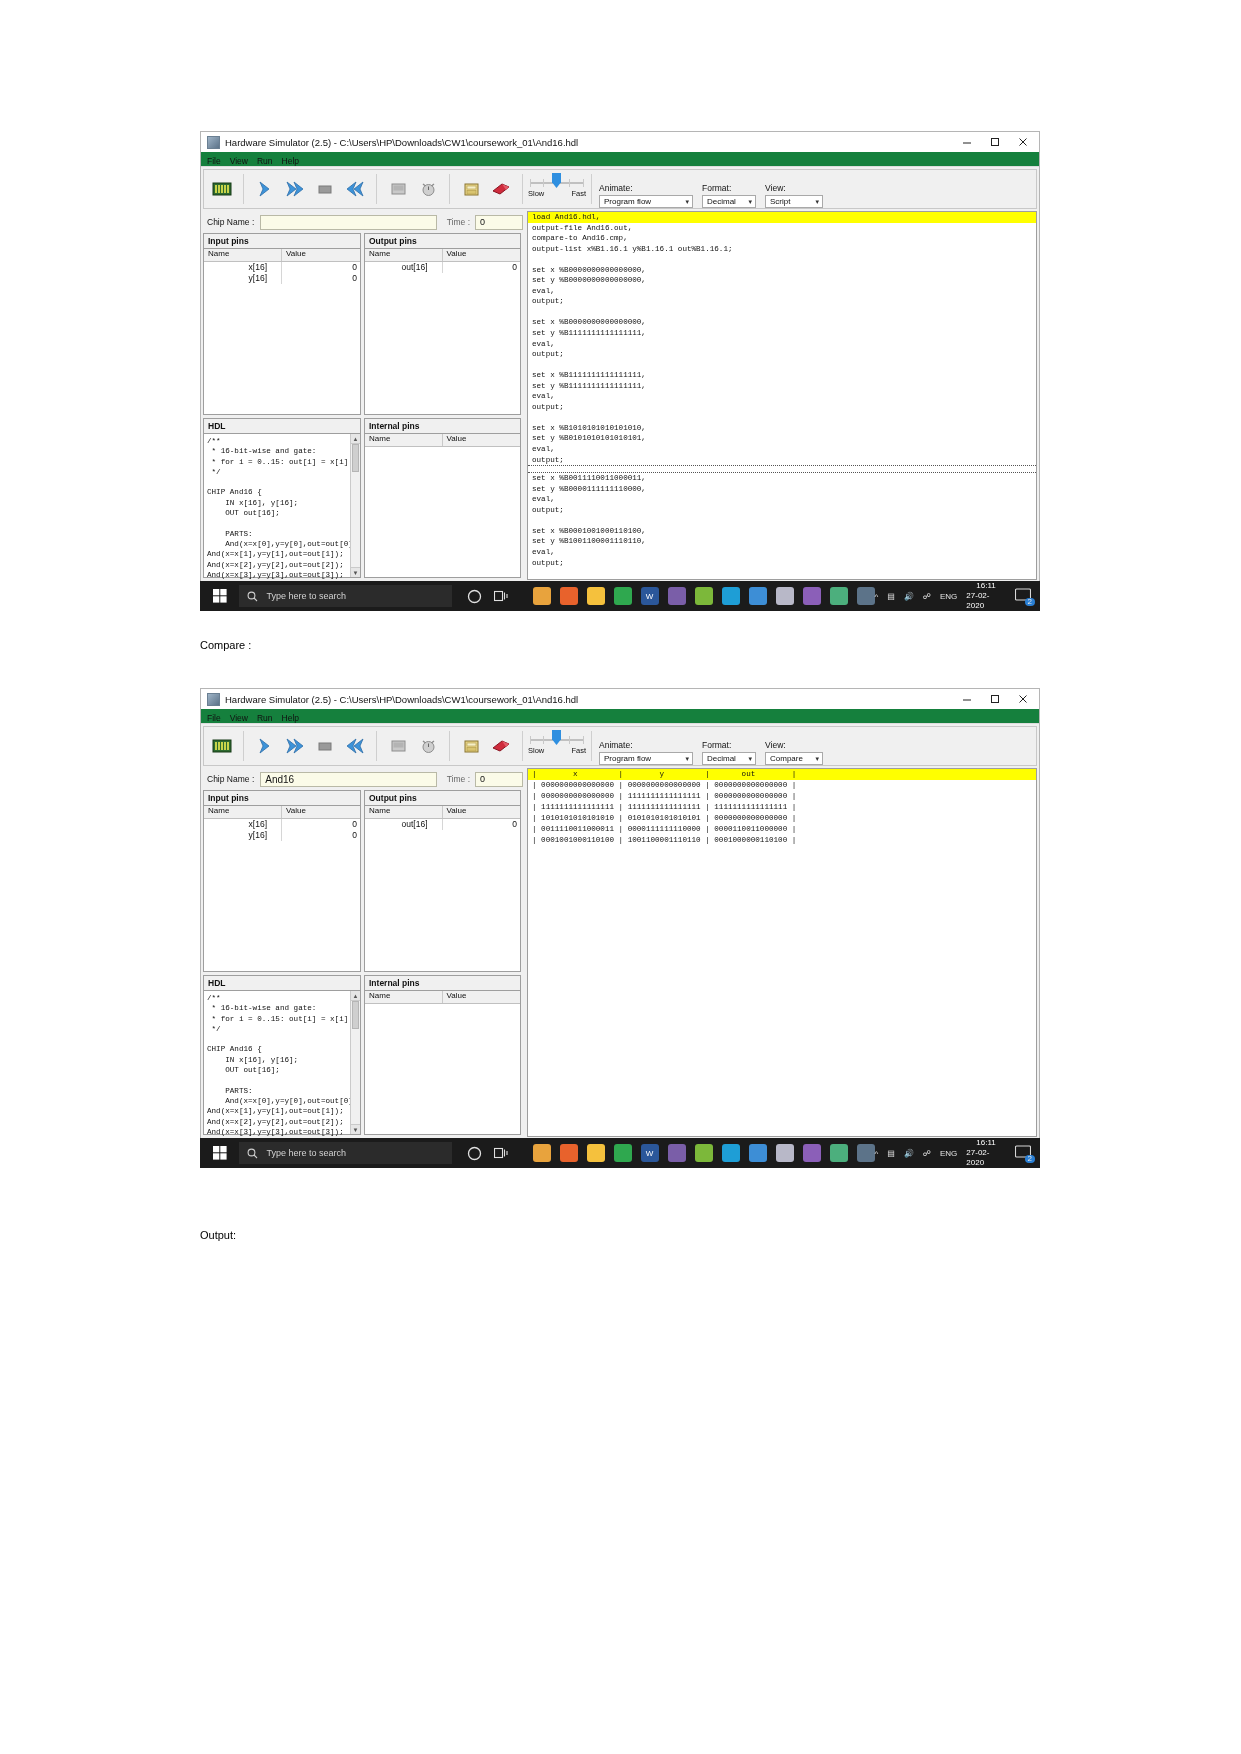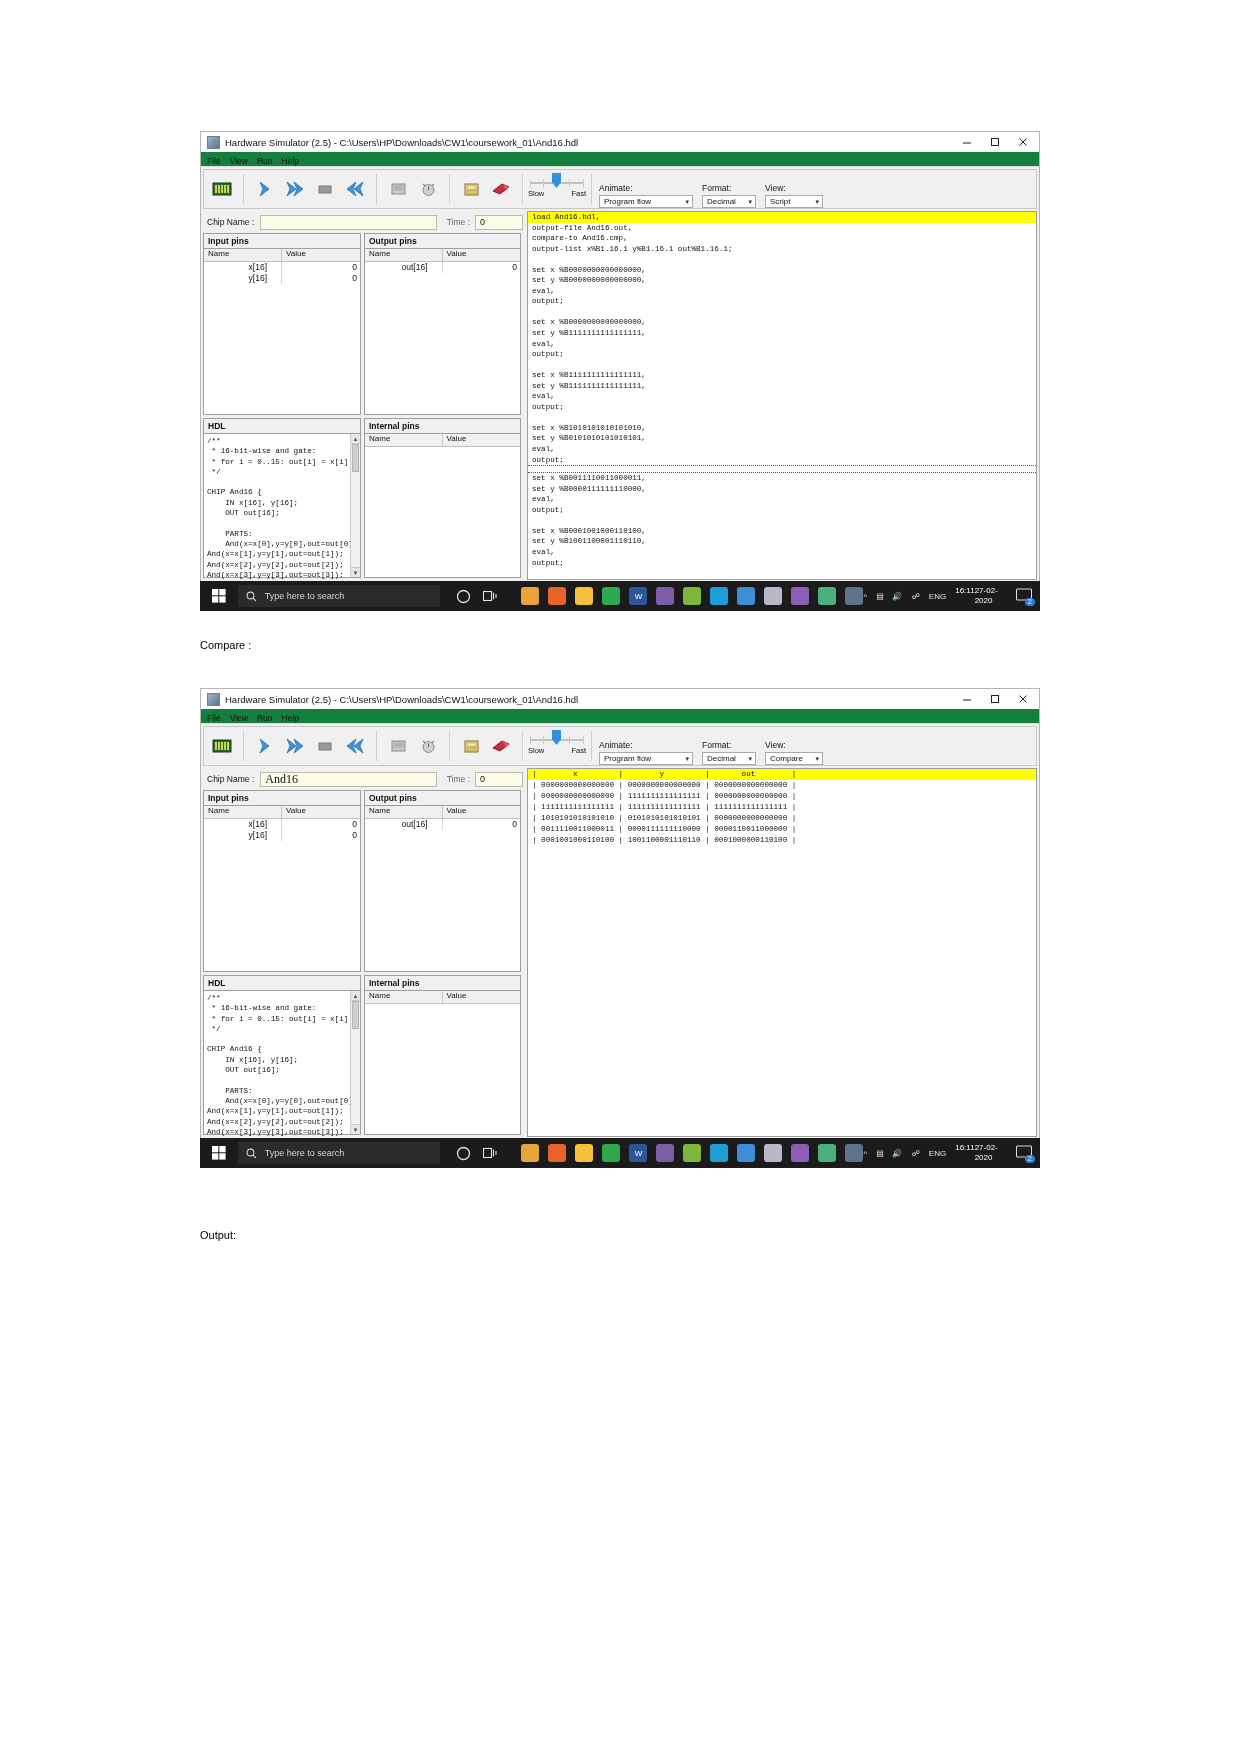--- a/index.html
+++ b/index.html
@@ -41,22 +41,22 @@
        justify-content:space-between;padding:0 3px 0 4px;box-sizing:border-box;font-size:8px;color:#111;}
   .sel .cv{font-size:7px;color:#333;margin-left:4px;}
 
   
   .wbody{display:flex;padding:0 2px 2px 2px;box-sizing:border-box;}
   .leftcol{width:320px;flex:0 0 auto;}
   .rightcol{flex:1 1 auto;margin-left:4px;}
 
   .chiprow{display:flex;align-items:center;height:22px;background:#f0f0f0;}
   .chip-lbl{font-size:8.5px;color:#111;padding:0 6px 0 4px;}
-  .chip-inp{flex:1 1 auto;height:15px;background:#fbfbe8;border:1px solid #b9b9a6;font-size:12px;
-      padding:0 4px;box-sizing:border-box;display:flex;align-items:center;color:#111;font-family:Liberation Serif, serif;}
+  .chip-inp{flex:1 1 auto;height:15px;background:#fbfbe8;border:1px solid #b9b9a6;font-size:10px;
+      padding:0 4px;box-sizing:border-box;display:flex;align-items:center;color:#111;}
   .time-lbl{font-size:8.5px;color:#666;padding:0 5px 0 10px;}
   .time-inp{width:48px;height:15px;background:#fbfbe8;border:1px solid #b9b9a6;font-size:9px;
       padding:0 4px;box-sizing:border-box;display:flex;align-items:center;color:#111;}
 
   .panes{display:flex;gap:3px;}
   .pane{border:1px solid #9e9e9e;background:#fff;box-sizing:border-box;}
   .pane-hd{height:14px;background:#f0f0f0;border-bottom:1px solid #9e9e9e;display:flex;align-items:center;
       padding-left:4px;font-size:8.5px;font-weight:bold;color:#111;}
   .tbl-hd{display:flex;height:12px;background:#f0f0f0;border-bottom:1px solid #c0c0c0;}
   .tbl-hd div{font-size:8px;color:#111;padding-left:4px;box-sizing:border-box;}
@@ -82,21 +82,21 @@
 
   
   .taskbar{position:absolute;left:0;right:0;bottom:0;height:28px;background:#1b1b1b;display:flex;align-items:center;}
   .tb-start{width:40px;height:28px;display:flex;align-items:center;justify-content:center;}
   .tb-search{width:215px;height:22px;background:#2b2b2b;display:flex;align-items:center;padding-left:8px;box-sizing:border-box;}
   .tb-search span{font-size:9px;color:#d2d2d2;margin-left:8px;}
   .tb-icons{display:flex;align-items:center;margin-left:14px;gap:9px;}
   .tbi{width:18px;height:18px;border-radius:3px;display:flex;align-items:center;justify-content:center;font-size:8px;color:#fff;}
   .tray{margin-left:auto;display:flex;align-items:center;gap:9px;padding-right:8px;}
   .tray span{font-size:8px;color:#e6e6e6;}
-  .clock{display:flex;flex-direction:row;align-items:flex-start;line-height:10px;}
+  .clock{display:flex;flex-direction:column;align-items:center;line-height:10px;}
   .clock span{font-size:8px;color:#fff;}
   .notif{position:relative;width:18px;height:16px;}
   .notif-badge{position:absolute;right:-3px;bottom:-2px;background:#2a7fd4;color:#fff;font-size:6px;
       border-radius:7px;padding:0 3px;line-height:8px;}
 </style>
 </head>
 <body>
 
 <div class="doc-label" style="left:200px;top:639px;">Compare :</div>
 <div class="doc-label" style="left:200px;top:1229px;">Output:</div>

